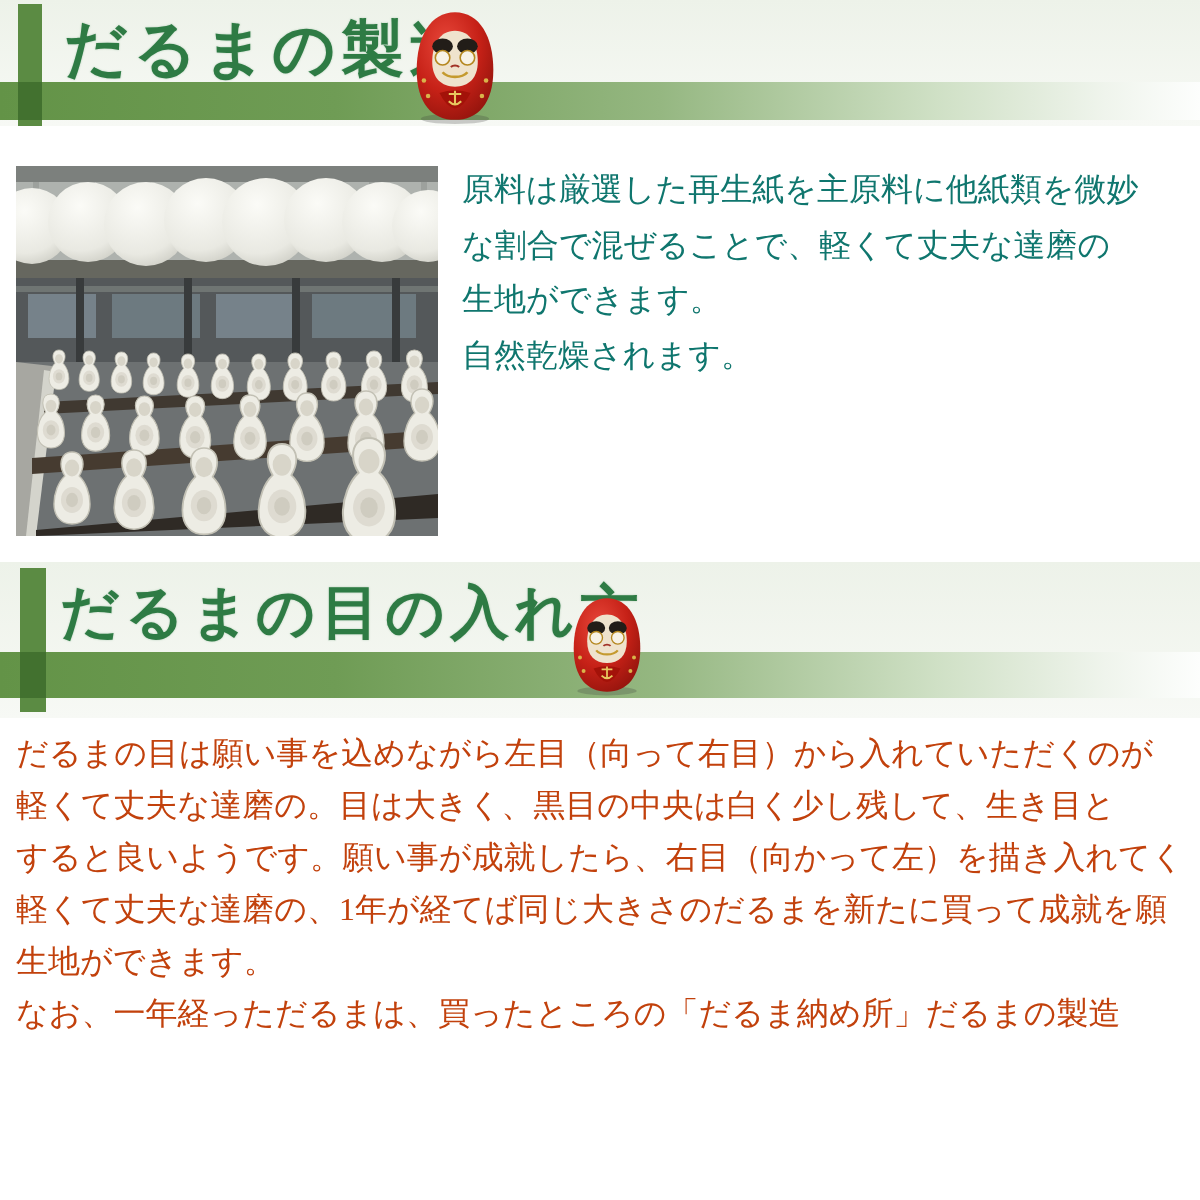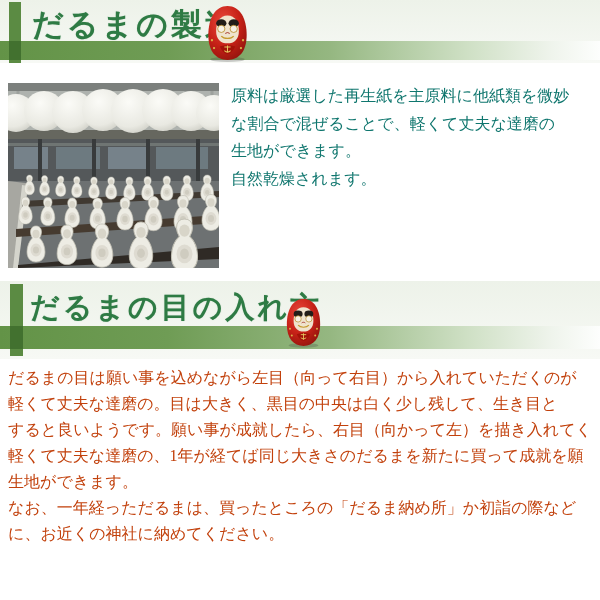--- a/index.html
+++ b/index.html
@@ -201,17 +201,16 @@
       <circle cx="76" cy="85" r="2.2" fill="#d9b44a"></circle>
     </svg>
   </header>
 
   <section class="body-text">
     <div class="line">だるまの目は願い事を込めながら左目（向って右目）から入れていただくのが</div>
     <div class="line">軽くて丈夫な達磨の。目は大きく、黒目の中央は白く少し残して、生き目と</div>
     <div class="line">すると良いようです。願い事が成就したら、右目（向かって左）を描き入れてく</div>
     <div class="line">軽くて丈夫な達磨の、1年が経てば同じ大きさのだるまを新たに買って成就を願</div>
     <div class="line">生地ができます。</div>
-    <div class="line">なお、一年経っただるまは、買ったところの「だるま納め所」か初詣の際など</div>
-    <div class="line">に、お近くの神社に納めてください。</div>
+    <div class="line">なお、一年経っただるまは、買ったところの「だるま納め所」だるまの製造</div>
   </section>
 
 </div>
 
 </body></html>

